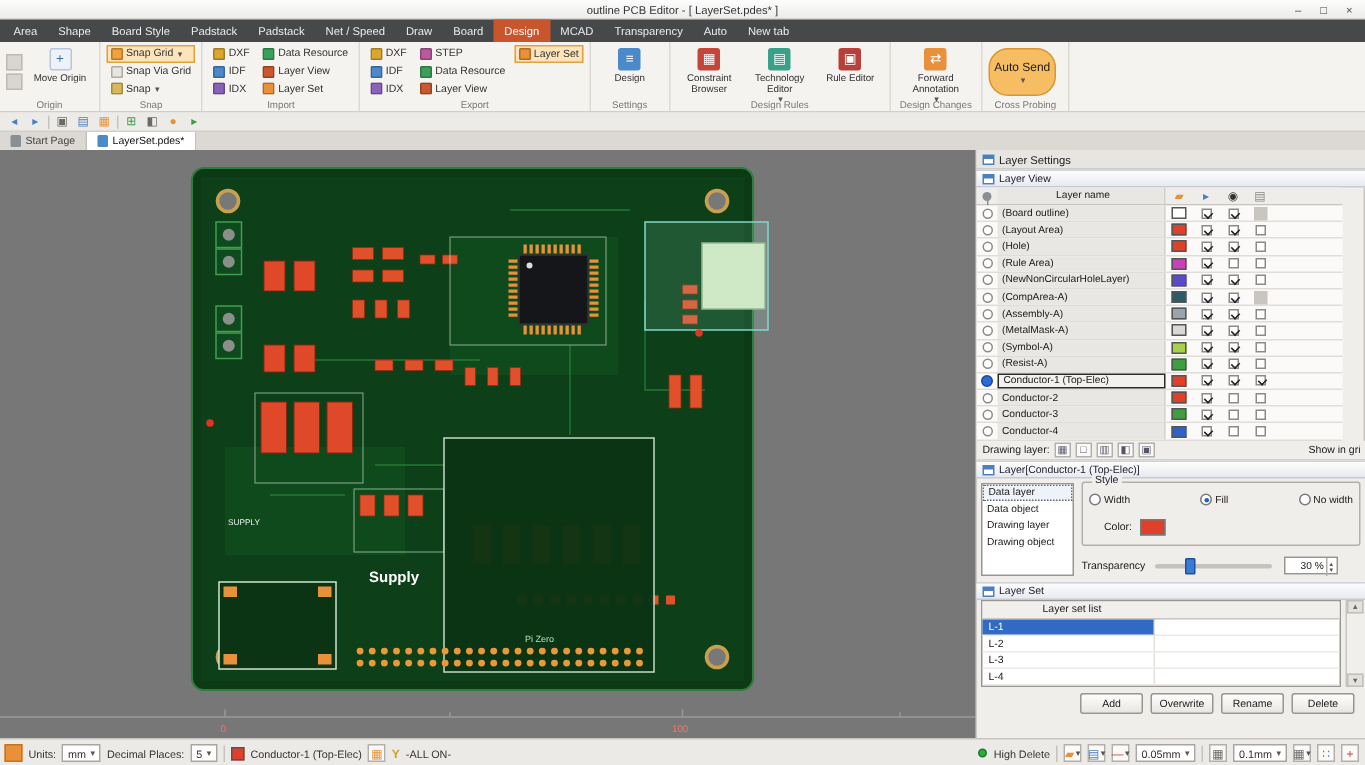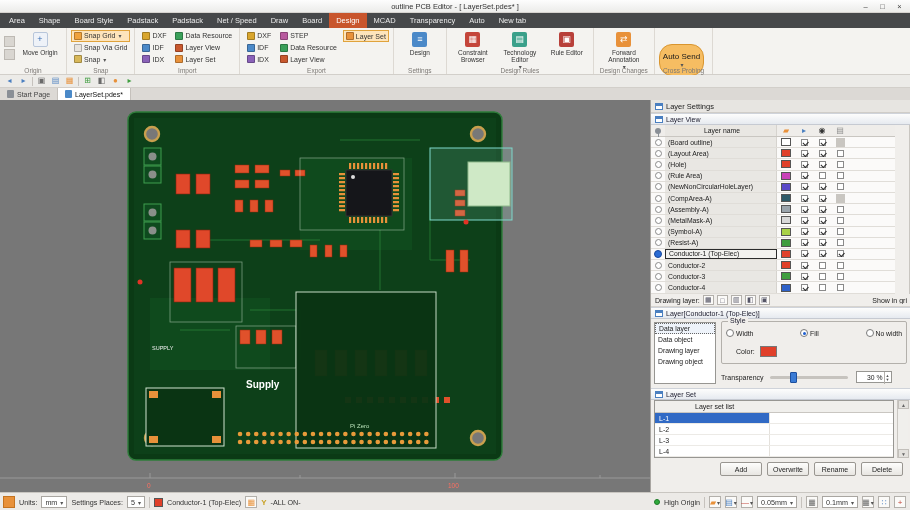--- a/index.html
+++ b/index.html
@@ -18,21 +18,21 @@
 .rgroup{position:relative;border-right:1px solid #ddd9d3;padding:2px 4px 9px 4px;display:flex;gap:3px}
 .glabel{position:absolute;left:0;right:0;bottom:0;text-align:center;font-size:6.5px;color:#7c7874;white-space:nowrap}
 .scol{display:flex;flex-direction:column;justify-content:flex-start}
 .srow{display:flex;align-items:center;gap:2px;height:12px;font-size:7px;color:#333;padding:0 2px;white-space:nowrap;border:1px solid transparent}
 .srow.hl{background:#fde4bb;border:1px solid #e0a33c}
 .ric{width:8px;height:8px;border-radius:1px;flex:none;border:1px solid rgba(0,0,0,.25)}
 .ddown::after{content:"▾";font-size:6px;color:#555;margin-left:1px}
 .stub{width:11px;height:11px;background:#d9d6d1;border:1px solid #bdb9b3;margin:1px 0}
 .bigbtn{width:44px;display:flex;flex-direction:column;align-items:center;padding-top:2px;font-size:6.5px;line-height:1.15;text-align:center;color:#333}
 .bic{width:15px;height:15px;border-radius:2px;margin-bottom:2px;display:flex;align-items:center;justify-content:center;color:#fff;font-size:9px;flex:none}
-.autosend{background:#f6bd62;border:1px solid #d9952e;border-radius:13px;margin-top:14px;padding:2px 3px;display:flex;flex-direction:column;align-items:center;height:32px;justify-content:center}
+.autosend{background:#f6bd62;border:1px solid #d9952e;border-radius:13px;margin-top:2px;padding:2px 3px;display:flex;flex-direction:column;align-items:center;height:32px;justify-content:center}
 
 #quickbar{position:absolute;left:0;top:75px;width:910px;height:13px;background:#ecebe8;border-bottom:1px solid #d2cfca;display:flex;align-items:center;gap:3px;padding-left:4px}
 .qic{width:11px;height:11px;font-size:8px;line-height:10px;text-align:center;border-radius:1px}
 .qsep{width:1px;height:9px;background:#c6c2bd}
 #tabbar{position:absolute;left:0;top:88px;width:910px;height:12px;background:#dcd9d5;display:flex}
 .dtab{height:12px;display:flex;align-items:center;gap:3px;padding:0 7px;font-size:7px;color:#444;border-right:1px solid #c5c1bc}
 .dtab.active{background:#fff;color:#111}
 .dicon{width:7px;height:8px;border-radius:1px;flex:none}
 
 #main{position:absolute;left:0;top:100px;width:910px;height:392px}
@@ -820,34 +820,34 @@
   </div>
 </div>
 
 <div id="statusbar">
   <div id="sb-left">
     <span class="sic" style="background:#e8913a;border-color:#c47320"></span>
     <span>Units:</span>
     <span class="combo ddown">
         <span>mm</span>
       </span>
-    <span>Settings Places:</span>
+    <span>Decimal Places:</span>
     <span class="combo ddown">
         <span>5</span>
       </span>
     <span class="ssep"></span>
     <span id="sb-layer-swatch" style="width: 9px; height: 9px; border: 1px solid rgb(85, 85, 85); background: rgb(224, 64, 42);"></span>
     <span>Conductor-1 (Top-Elec)</span>
     <span class="sic" style="color:#e8913a">▦</span>
     <span style="color:#c9a227;font-weight:bold;font-size:8px">Y</span>
     <span>-ALL ON-</span>
   </div>
   <div id="sb-right">
     <span class="dot"></span>
-    <span>High Origin</span>
+    <span>High Delete</span>
     <span class="ssep"></span>
     <span class="sic ddown" style="color:#e8913a">▰</span>
     <span class="sic ddown" style="color:#4a7fc0">▤</span>
     <span class="sic ddown" style="color:#c4453a">—</span>
     <span class="combo ddown">
         <span>0.05mm</span>
       </span>
     <span class="ssep"></span>
     <span class="sic" style="color:#6a6a6a">▦</span>
     <span class="combo ddown">

